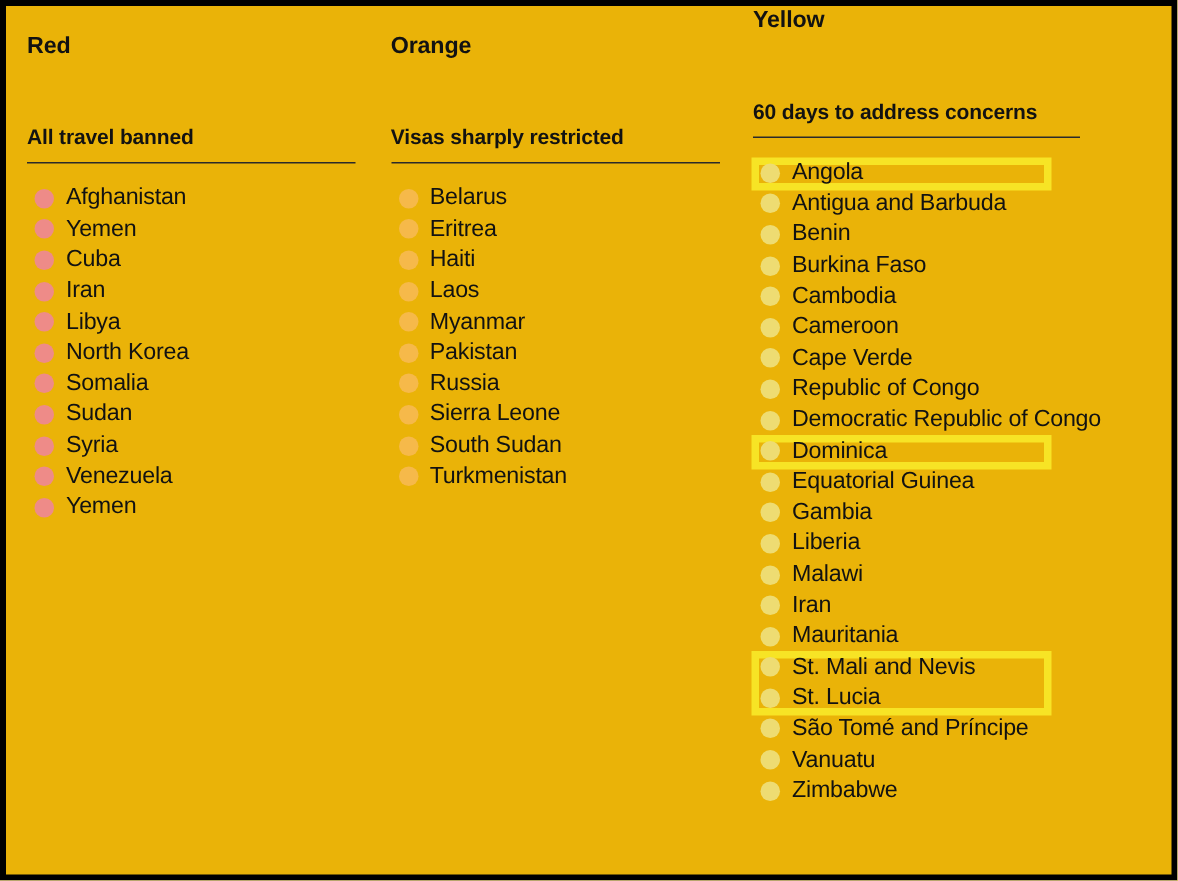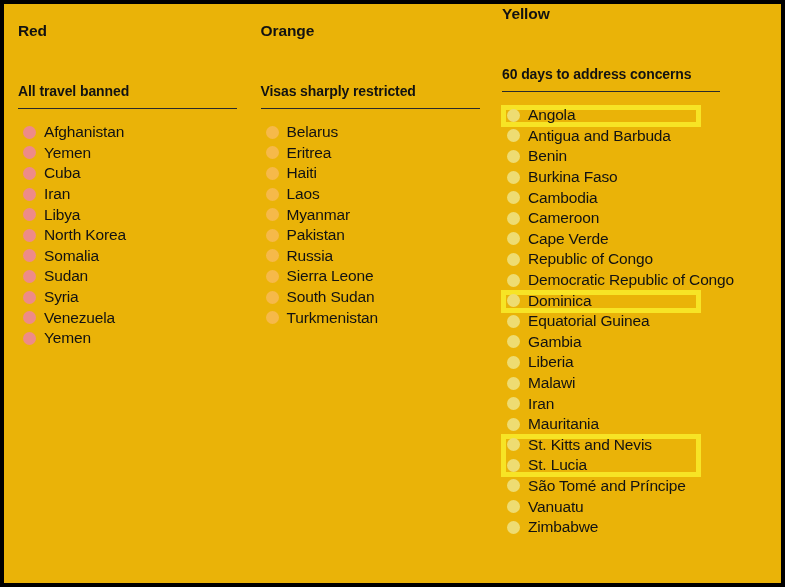--- a/index.html
+++ b/index.html
@@ -348,21 +348,21 @@
           <li class="row">
             <span class="dot-wrap">
               <span class="dot" style="background: rgb(238, 220, 114);"></span>
             </span>
             <span class="label">Mauritania</span>
           </li>
           <li class="row">
             <span class="dot-wrap">
               <span class="dot" style="background: rgb(238, 220, 114);"></span>
             </span>
-            <span class="label">St. Kitts and Nevis</span>
+            <span class="label">St. Mali and Nevis</span>
           </li>
           <li class="row">
             <span class="dot-wrap">
               <span class="dot" style="background: rgb(238, 220, 114);"></span>
             </span>
             <span class="label">St. Lucia</span>
           </li>
           <li class="row">
             <span class="dot-wrap">
               <span class="dot" style="background: rgb(238, 220, 114);"></span>

